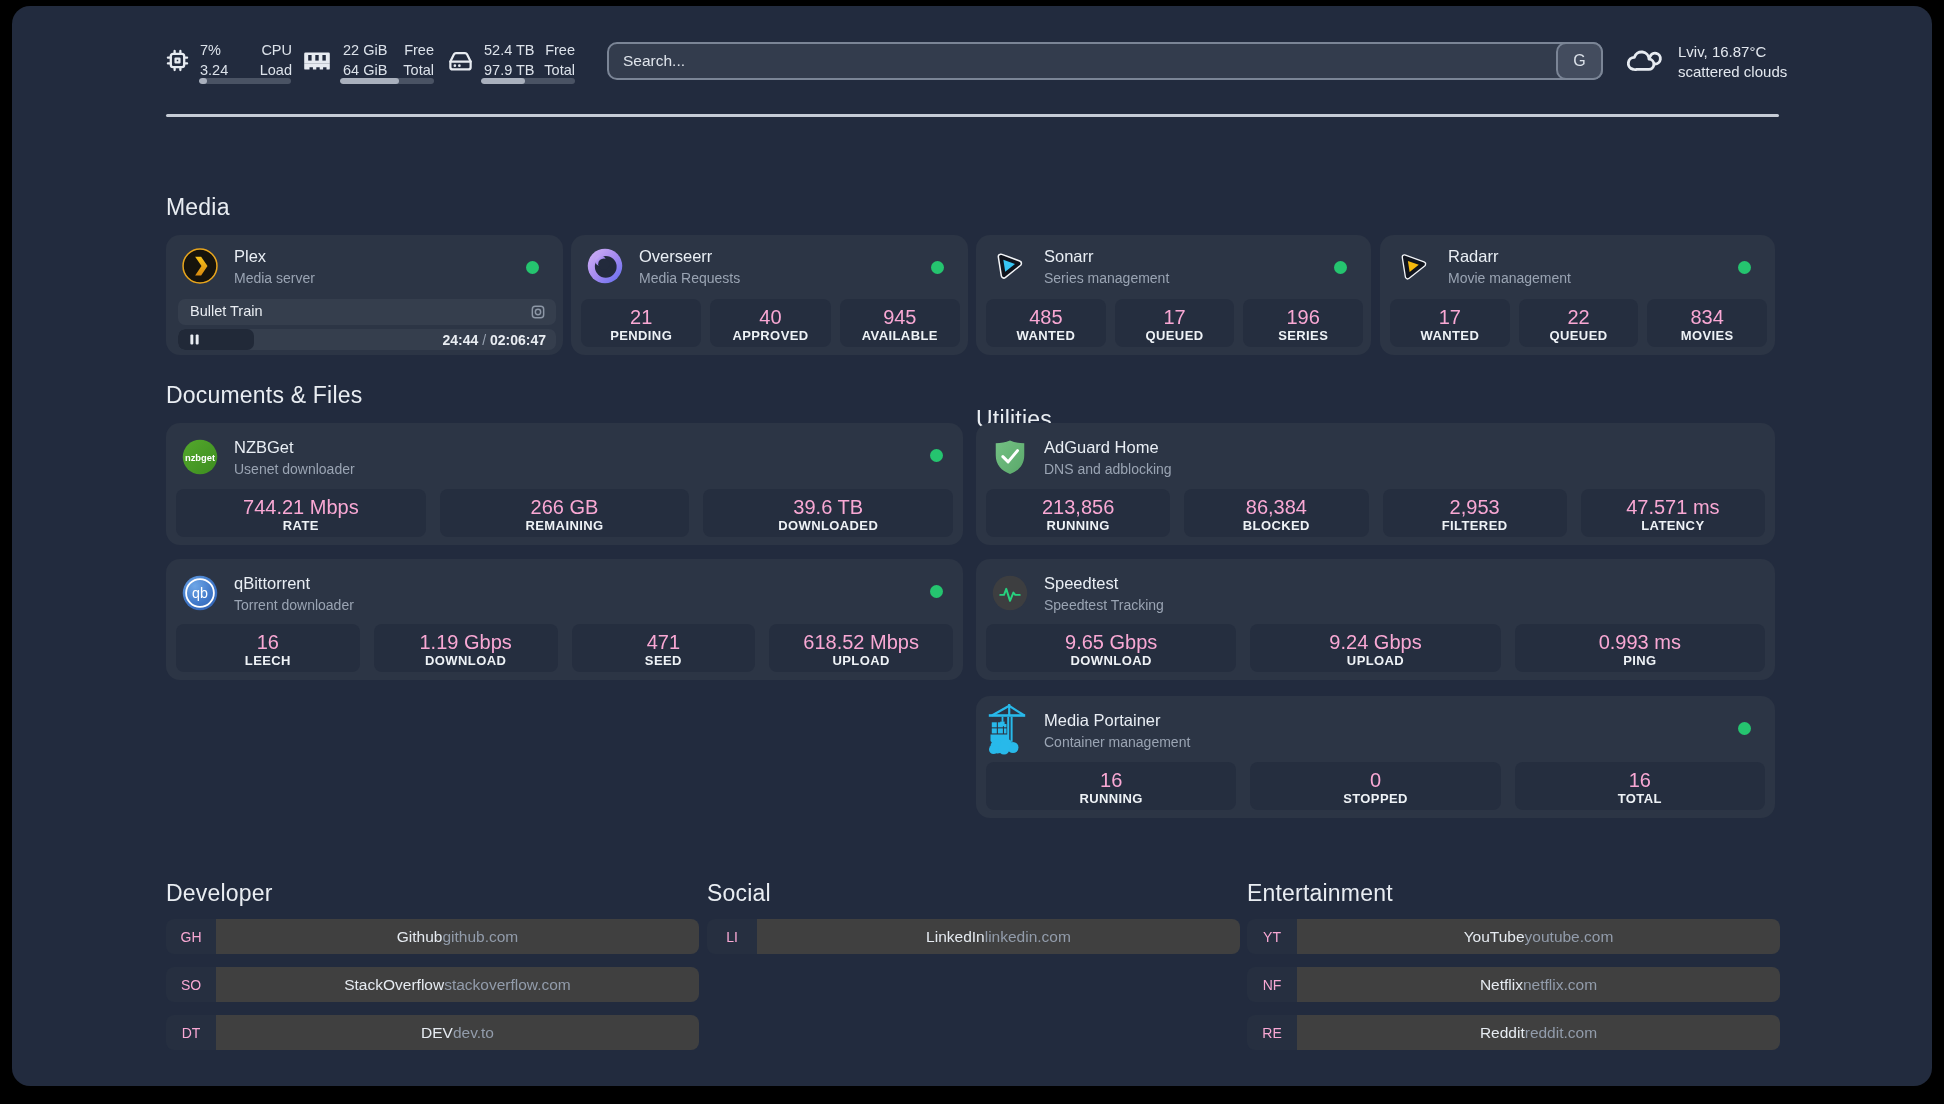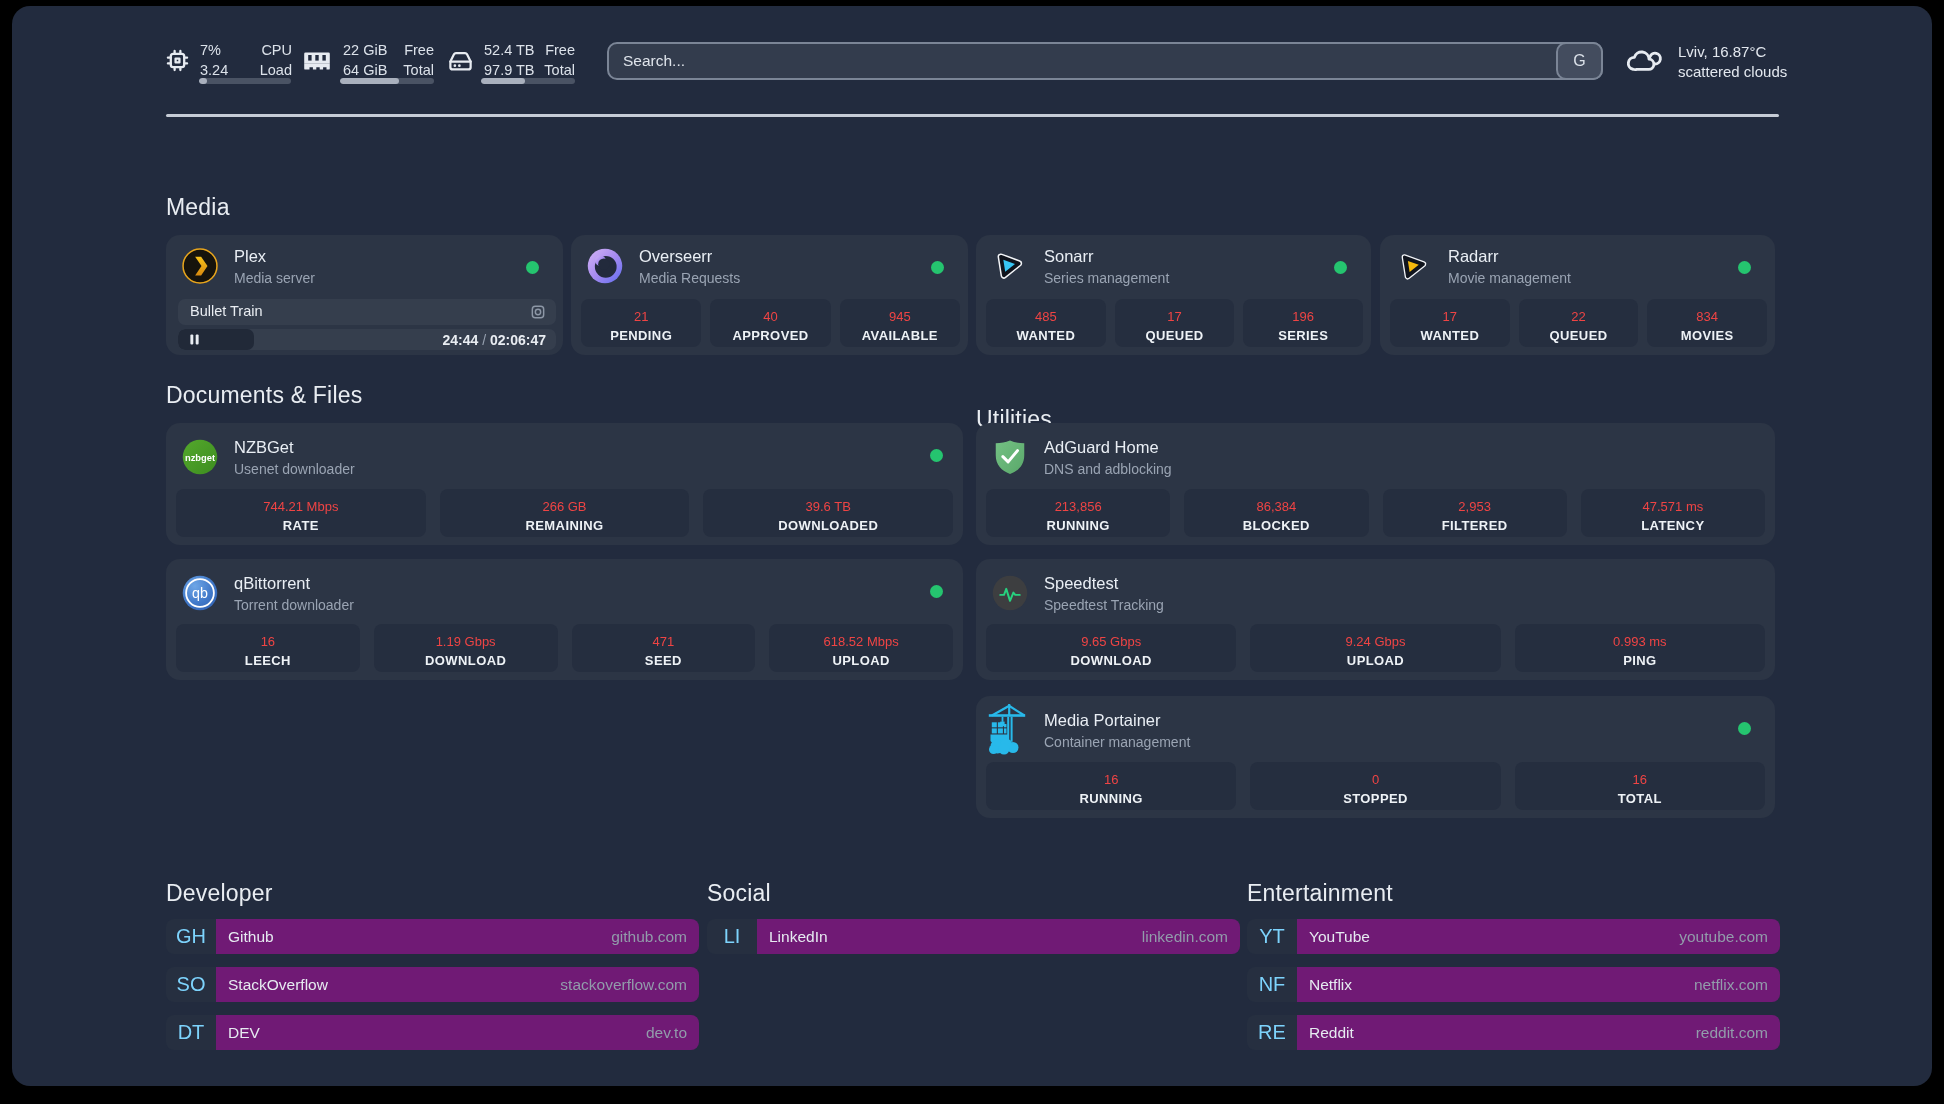--- a/index.html
+++ b/index.html
@@ -37,32 +37,32 @@
   .shead { position:absolute; left:16px; top:13px; height:38px; }
   .sicon { position:absolute; left:0; top:0; width:36px; height:36px; }
   .sname { position:absolute; left:52px; top:0; font-size:16.5px; line-height:17px; font-weight:500; color:#e9eef4; white-space:nowrap; }
   .sdesc { position:absolute; left:52px; top:22.5px; font-size:14px; line-height:15px; color:#9aa4b3; white-space:nowrap; }
   .dot { position:absolute; width:13px; height:13px; border-radius:50%; background:#25c46f; top:26px; }
   .stats { position:absolute; left:10px; right:8px; bottom:8px; height:48px; display:flex; gap:9px; }
   .stats.g14 { left:10px; right:10px; gap:14px; }
   .mstats .v { font-size:17.5px; line-height:22px; }
   .mstats .l { font-size:13.5px; line-height:18px; }
   .stat { flex:1; background:#252e3f; border-radius:8px; text-align:center; padding-top:8px; }
-  .stat .v { font-size:13px; color:#ef4444; line-height:20px; }
+  .stat .v { font-size:20px; color:#f9a8d4; line-height:20px; }
   .stat .l { font-size:13px; font-weight:700; color:#eef2f6; line-height:17px; letter-spacing:0.4px; }
 
   
   .fb .sicon { top:2px; }
   .fb .sname { top:9px; }
   .fb .sdesc { top:31.5px; }
   .bmcol { position:absolute; width:533px; }
   .bm { position:relative; height:35px; border-radius:8px; overflow:hidden; display:flex; margin-bottom:13px; }
-  .bm .ab { width:50px; background:#262f40; color:#7dd3fc; font-size:20px; font-weight:500;
+  .bm .ab { width:50px; background:#262f40; color:#f9a8d4; font-size:14px; font-weight:500;
     display:flex; align-items:center; justify-content:center; flex:none; }
-  .bm .bd { flex:1; background:#701a75; display:flex; align-items:center; justify-content:space-between; padding:0 12px 0 12px; }
+  .bm .bd { flex:1; background:#404040; display:flex; align-items:center; justify-content:center; padding:0 12px 0 12px; }
   .bm .nm { font-size:15.5px; color:#e6ebf1; }
   .bm .dm { font-size:15.5px; color:#929cab; }
 </style>
 </head>
 <body>
 <div class="screen">
     <div class="layer">
 
   <div class="res" style="left:166px; width:126px;">
     <svg class="ico" width="23" height="23" viewBox="0 0 24 24" fill="none" stroke="#e7ebf1" stroke-width="2.4" stroke-linecap="round" stroke-linejoin="round" style="top:9px;">

